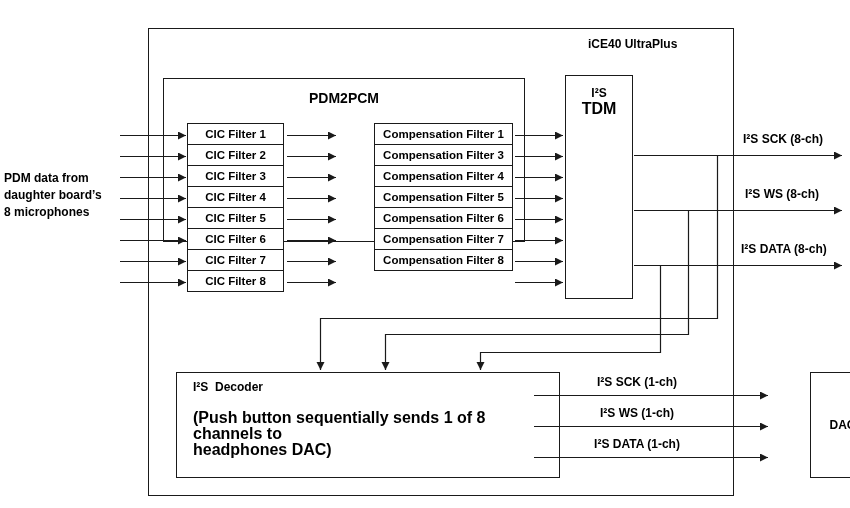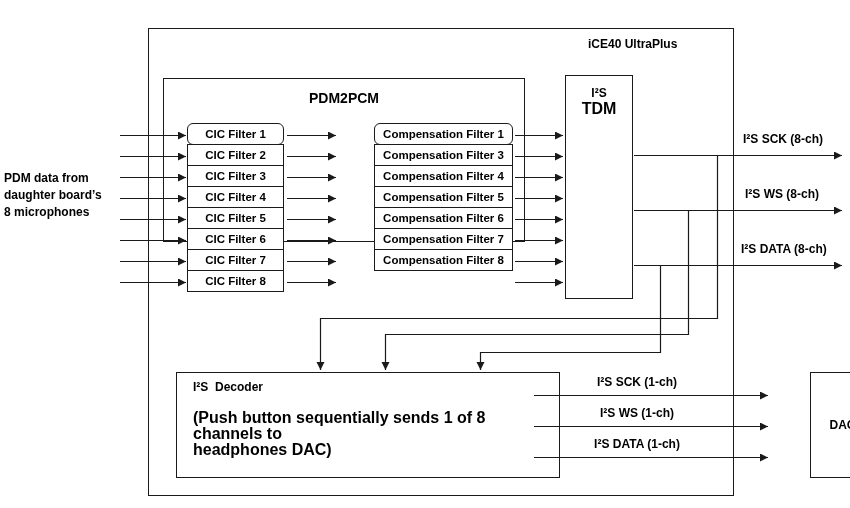--- a/index.html
+++ b/index.html
@@ -8,21 +8,21 @@
   #canvas { position: relative; width: 850px; height: 508px; background: #fff; overflow: hidden; }
   .box { position: absolute; background: #fff; border: 1.5px solid #1a1a1a; z-index: 2; }
   .outer { border-width: 1px; z-index: 1; }
   .label { position: absolute; font-size: 12px; font-weight: bold; color: #000; z-index: 4; white-space: nowrap; }
   .center-text { text-align: center; }
   .prewrap { white-space: pre-wrap; }
   .filter-col { position: absolute; }
   .filter-cell { height: 22px; margin-top: -1px; border: 1px solid #1a1a1a; background: #fff;
                  display: flex; align-items: center; justify-content: center;
                  font-size: 11.5px; font-weight: bold; white-space: nowrap; }
-  .filter-cell:first-child { margin-top: 0; border-radius: 6px; }
+  .filter-cell:first-child { margin-top: 0; }
   #wires { position: absolute; left: 0; top: 0; z-index: 3; pointer-events: none; }
 </style>
 </head>
 <body>
 
 <div id="canvas">
 
   <div class="box outer" style="left:148px; top:28px; width:586px; height:468px;"></div>
   <div class="label" style="left:588px; top:37px;">iCE40 UltraPlus</div>
 

